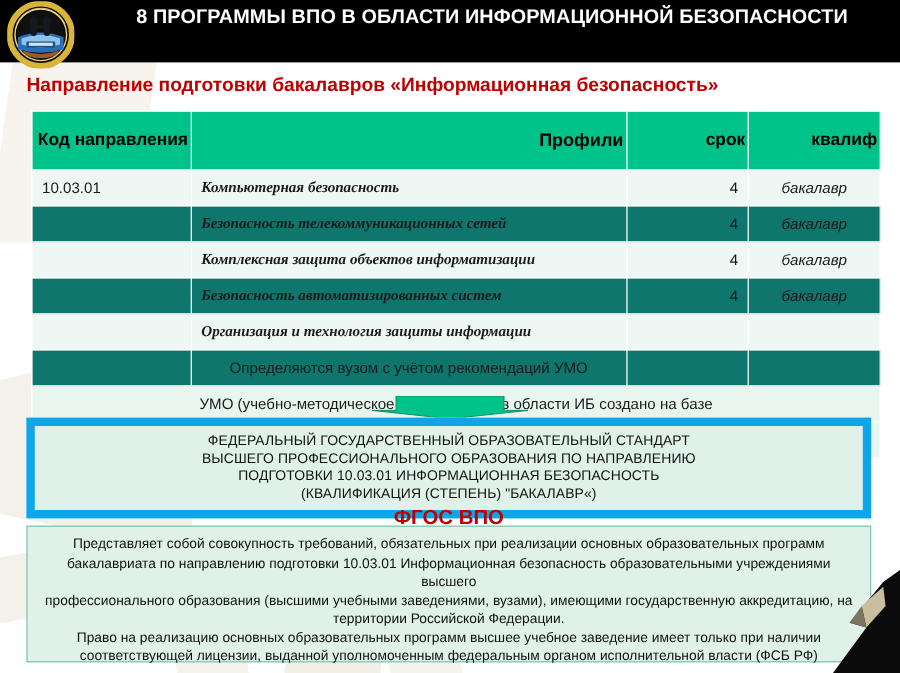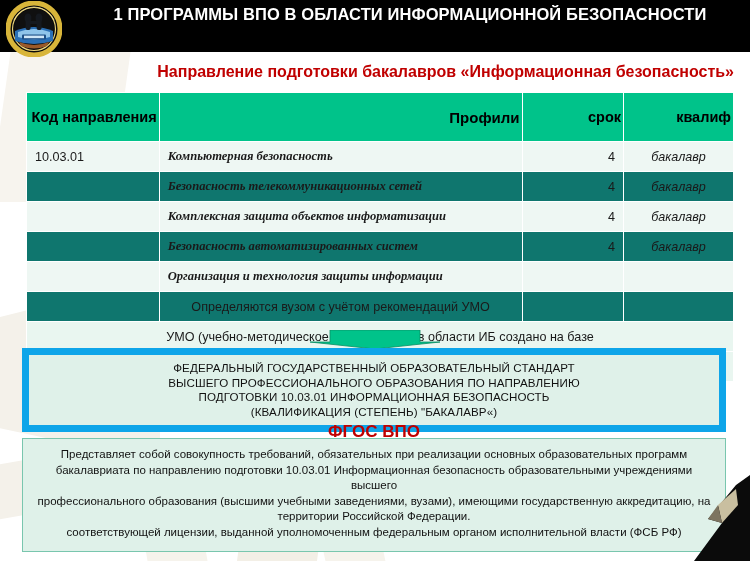--- a/index.html
+++ b/index.html
@@ -77,21 +77,21 @@
     left: 0; top: 52px;
     width: 750px; height: 509px;
     z-index: 3;
   }
 
   
   .section-title {
     position: absolute;
     left: 22px; top: 11px;
     width: 712px;
-    text-align: right;
+    text-align: left;
     color: #C00000;
     font-weight: bold;
     font-size: 16px;
     white-space: nowrap;
   }
 
   
   .table-wrap {
     position: absolute;
     left: 26px; top: 40px;
@@ -234,21 +234,21 @@
   <div class="wm-shape wm-g"></div>
   <div class="wm-shape wm-a"></div>
   <div class="wm-shape wm-b"></div>
   <div class="wm-shape wm-c"></div>
   <div class="wm-shape wm-d"></div>
   <div class="wm-shape wm-e"></div>
   <div class="wm-shape wm-f"></div>
 </div>
 
 <div class="titlebar">
-  <div class="titlebar-text">1 ПРОГРАММЫ ВПО В ОБЛАСТИ ИНФОРМАЦИОННОЙ БЕЗОПАСНОСТИ</div>
+  <div class="titlebar-text">8 ПРОГРАММЫ ВПО В ОБЛАСТИ ИНФОРМАЦИОННОЙ БЕЗОПАСНОСТИ</div>
 </div>
 
 <svg class="logo" viewBox="0 0 56 56">
   <circle cx="28" cy="28" r="27" fill="#0a0a0a"></circle>
   <circle cx="28" cy="28" r="26" fill="none" stroke="#d8b53a" stroke-width="5"></circle>
   <circle cx="28" cy="28" r="21.5" fill="none" stroke="#e8d27a" stroke-width="1.2"></circle>
   <circle cx="28" cy="28" r="20" fill="#101010"></circle>
   <path d="M9 30 Q28 22 47 30 L47 40 Q28 46 9 40 Z" fill="#2a6fb5"></path>
   <path d="M12 31 Q28 25 44 31 L44 36 Q28 41 12 36 Z" fill="#8fc4ea"></path>
   <rect x="16" y="33.5" width="24" height="5" rx="1" fill="#1d4f86"></rect>
@@ -340,20 +340,21 @@
     <div class="fgos-line">ПОДГОТОВКИ 10.03.01 ИНФОРМАЦИОННАЯ БЕЗОПАСНОСТЬ</div>
     <div class="fgos-line">(КВАЛИФИКАЦИЯ (СТЕПЕНЬ) "БАКАЛАВР«)</div>
     <div class="fgos-title">ФГОС ВПО</div>
   </div>
 
   <div class="desc-box">
     <div class="desc-line">Представляет собой совокупность требований, обязательных при реализации основных образовательных программ</div>
     <div class="desc-line">бакалавриата по направлению подготовки 10.03.01 Информационная безопасность образовательными учреждениями высшего</div>
     <div class="desc-line">профессионального образования (высшими учебными заведениями, вузами), имеющими государственную аккредитацию, на</div>
     <div class="desc-line">территории Российской Федерации.</div>
+    <div class="desc-line">Право на реализацию основных образовательных программ высшее учебное заведение имеет только при наличии</div>
     <div class="desc-line">соответствующей лицензии, выданной уполномоченным федеральным органом исполнительной власти  (ФСБ РФ)</div>
   </div>
 
 </div>
 
 <svg class="wedge" viewBox="0 0 72 86">
   <polygon points="72,0 72,86 16,86 44,48 30,44 58,10" fill="#0b0b0b"></polygon>
   <polygon points="40,30 58,14 60,30 44,48" fill="#c9bfa0"></polygon>
   <polygon points="40,30 44,48 30,44" fill="#7d7460"></polygon>
 </svg>

